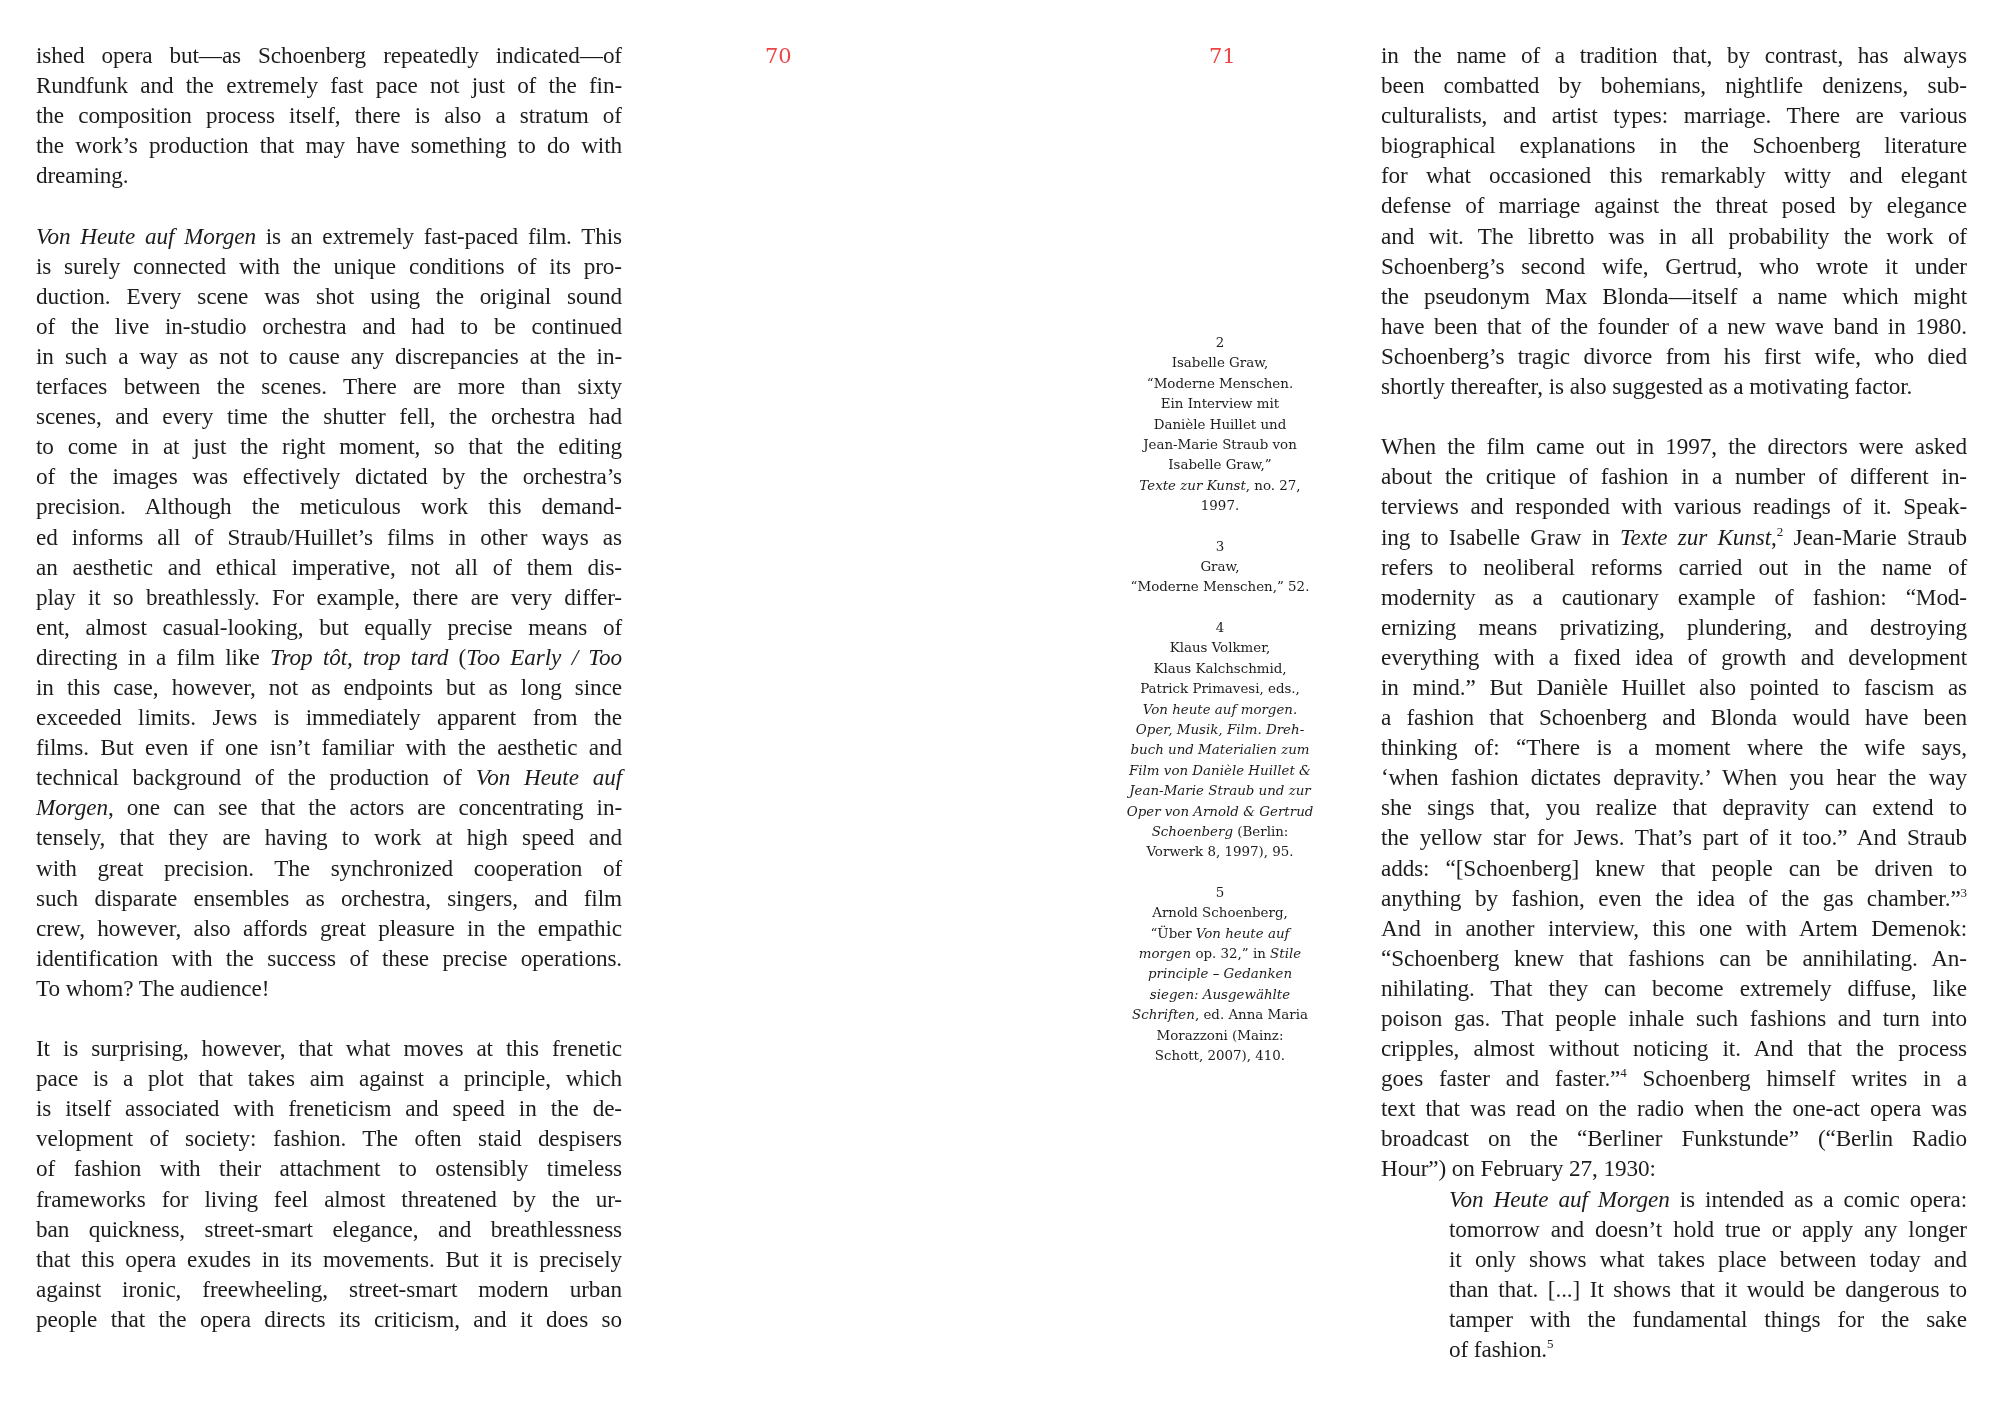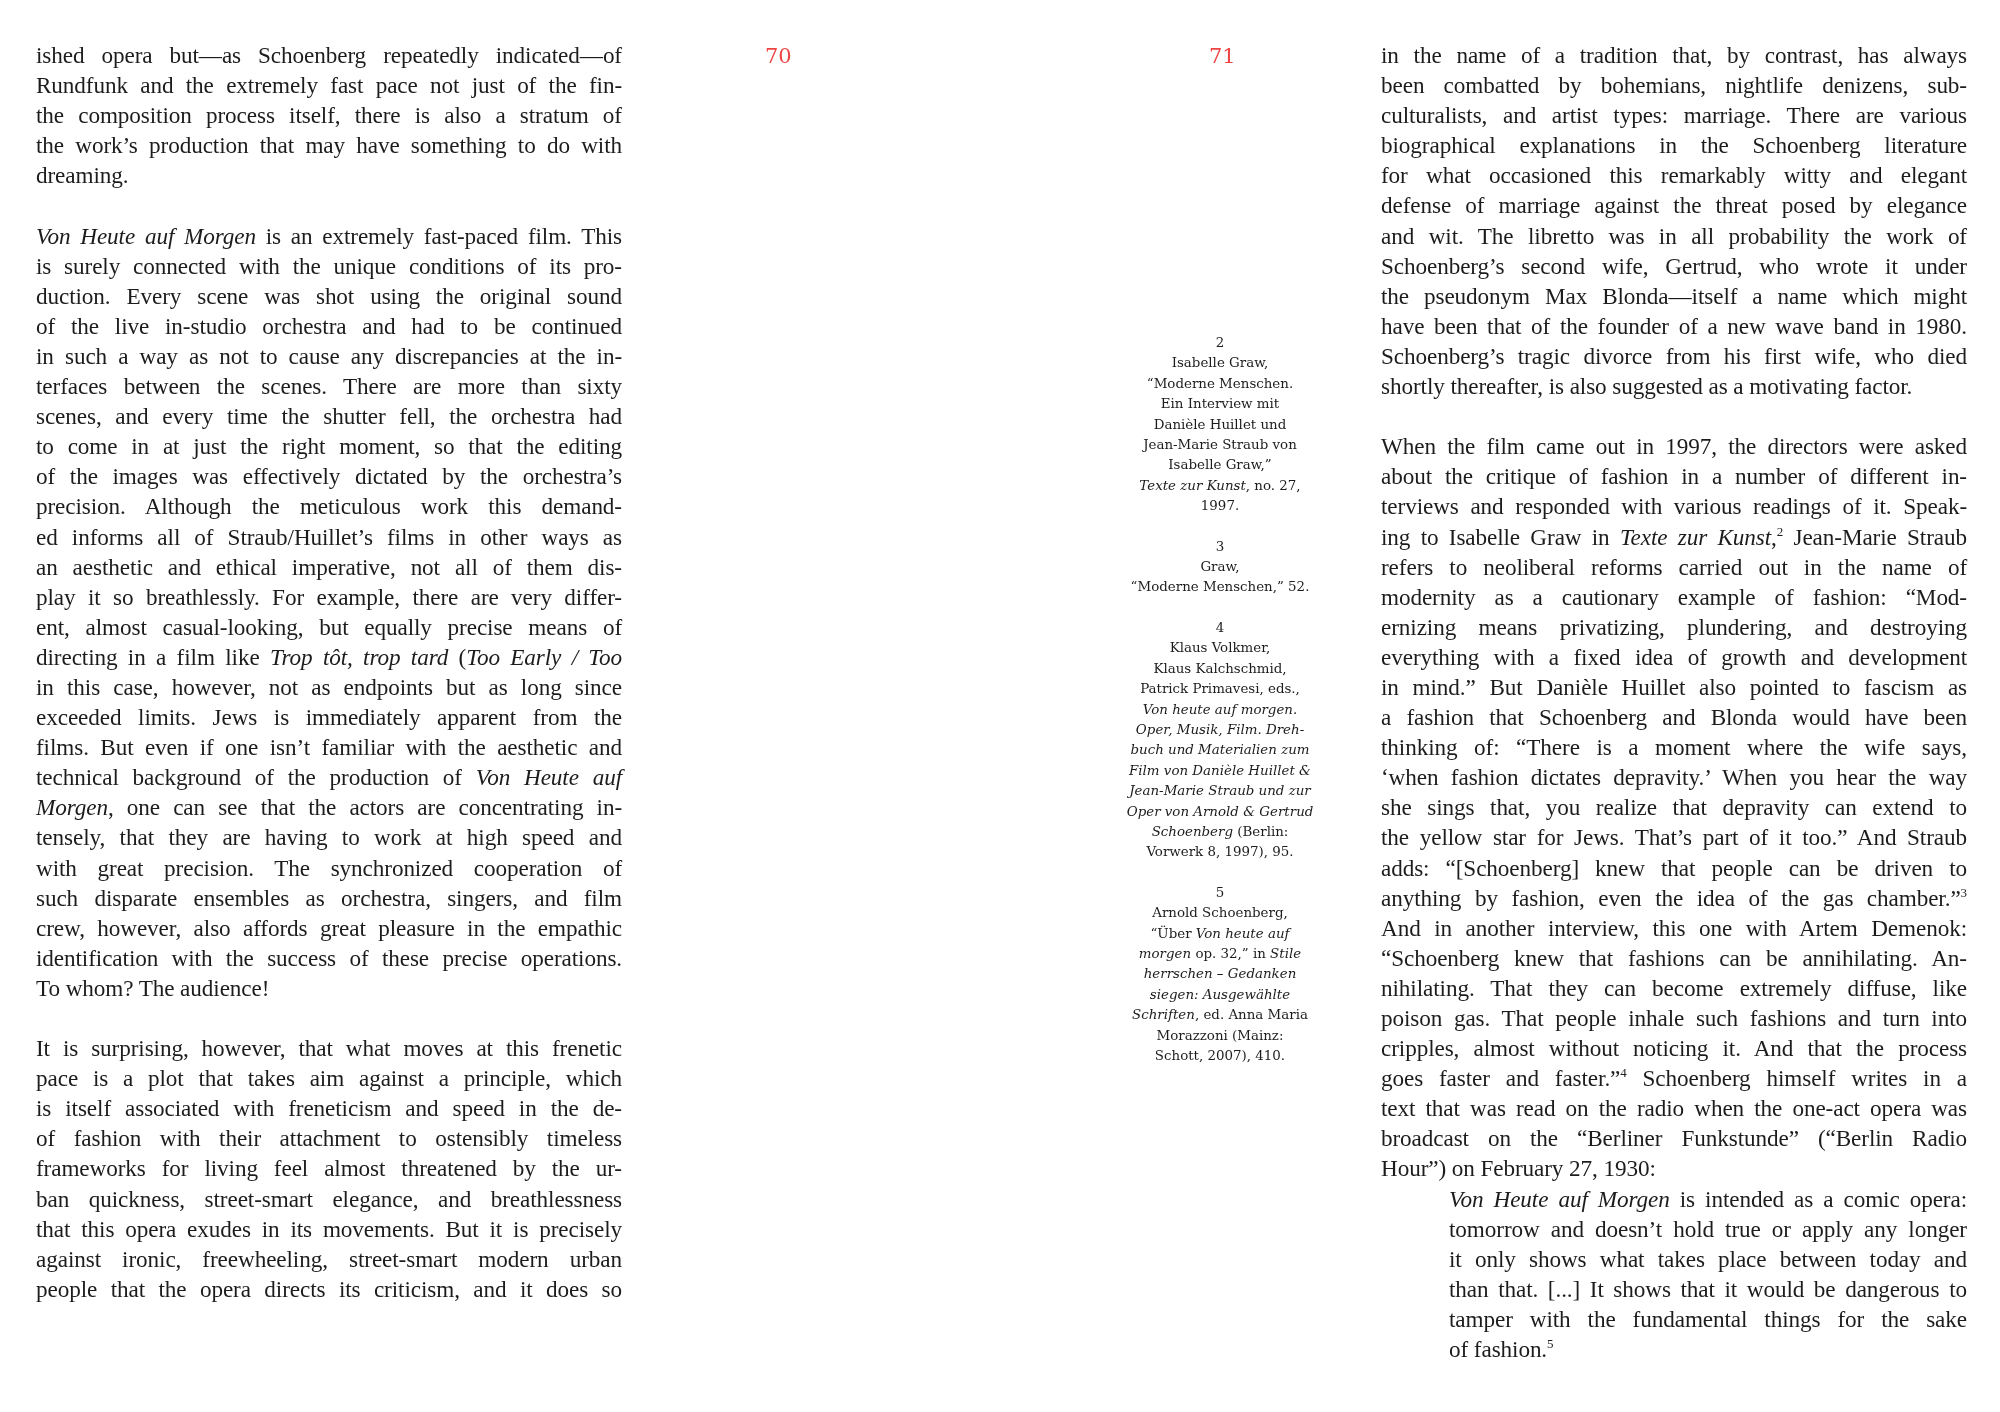--- a/index.html
+++ b/index.html
@@ -75,20 +75,21 @@
       <span class="line">such disparate ensembles as orchestra, singers, and film</span>
       <span class="line">crew, however, also affords great pleasure in the empathic</span>
       <span class="line">identification with the success of these precise operations.</span>
       <span class="line last">To whom? The audience!</span>
     </div>
     <span class="gap"></span>
     <div>
       <span class="line">It is surprising, however, that what moves at this frenetic</span>
       <span class="line">pace is a plot that takes aim against a principle, which</span>
       <span class="line">is itself associated with freneticism and speed in the de-</span>
+      <span class="line">velopment of society: fashion. The often staid despisers</span>
       <span class="line">of fashion with their attachment to ostensibly timeless</span>
       <span class="line">frameworks for living feel almost threatened by the ur-</span>
       <span class="line">ban quickness, street-smart elegance, and breathlessness</span>
       <span class="line">that this opera exudes in its movements. But it is precisely</span>
       <span class="line">against ironic, freewheeling, street-smart modern urban</span>
       <span class="line">people that the opera directs its criticism, and it does so</span>
     </div>
   </div>
 <div class="notes" id="notes">
     <div class="note">
@@ -119,21 +120,21 @@
       <span class="l"><i>Jean-Marie Straub und zur</i></span>
       <span class="l"><i>Oper von Arnold &amp; Gertrud</i></span>
       <span class="l"><i>Schoenberg</i> (Berlin:</span>
       <span class="l">Vorwerk 8, 1997), 95.</span>
     </div>
     <div class="note">
       <span class="l">5</span>
       <span class="l">Arnold Schoenberg,</span>
       <span class="l">“Über <i>Von heute auf</i></span>
       <span class="l"><i>morgen</i> op. 32,” in <i>Stile</i></span>
-      <span class="l"><i>herrschen – Gedanken</i></span>
+      <span class="l"><i>principle – Gedanken</i></span>
       <span class="l"><i>siegen: Ausgewählte</i></span>
       <span class="l"><i>Schriften</i>, ed. Anna Maria</span>
       <span class="l">Morazzoni (Mainz:</span>
       <span class="l">Schott, 2007), 410.</span>
     </div>
   </div>
 <div class="col right" id="right-col">
     <div>
       <span class="line">in the name of a tradition that, by contrast, has always</span>
       <span class="line">been combatted by bohemians, nightlife denizens, sub-</span>

